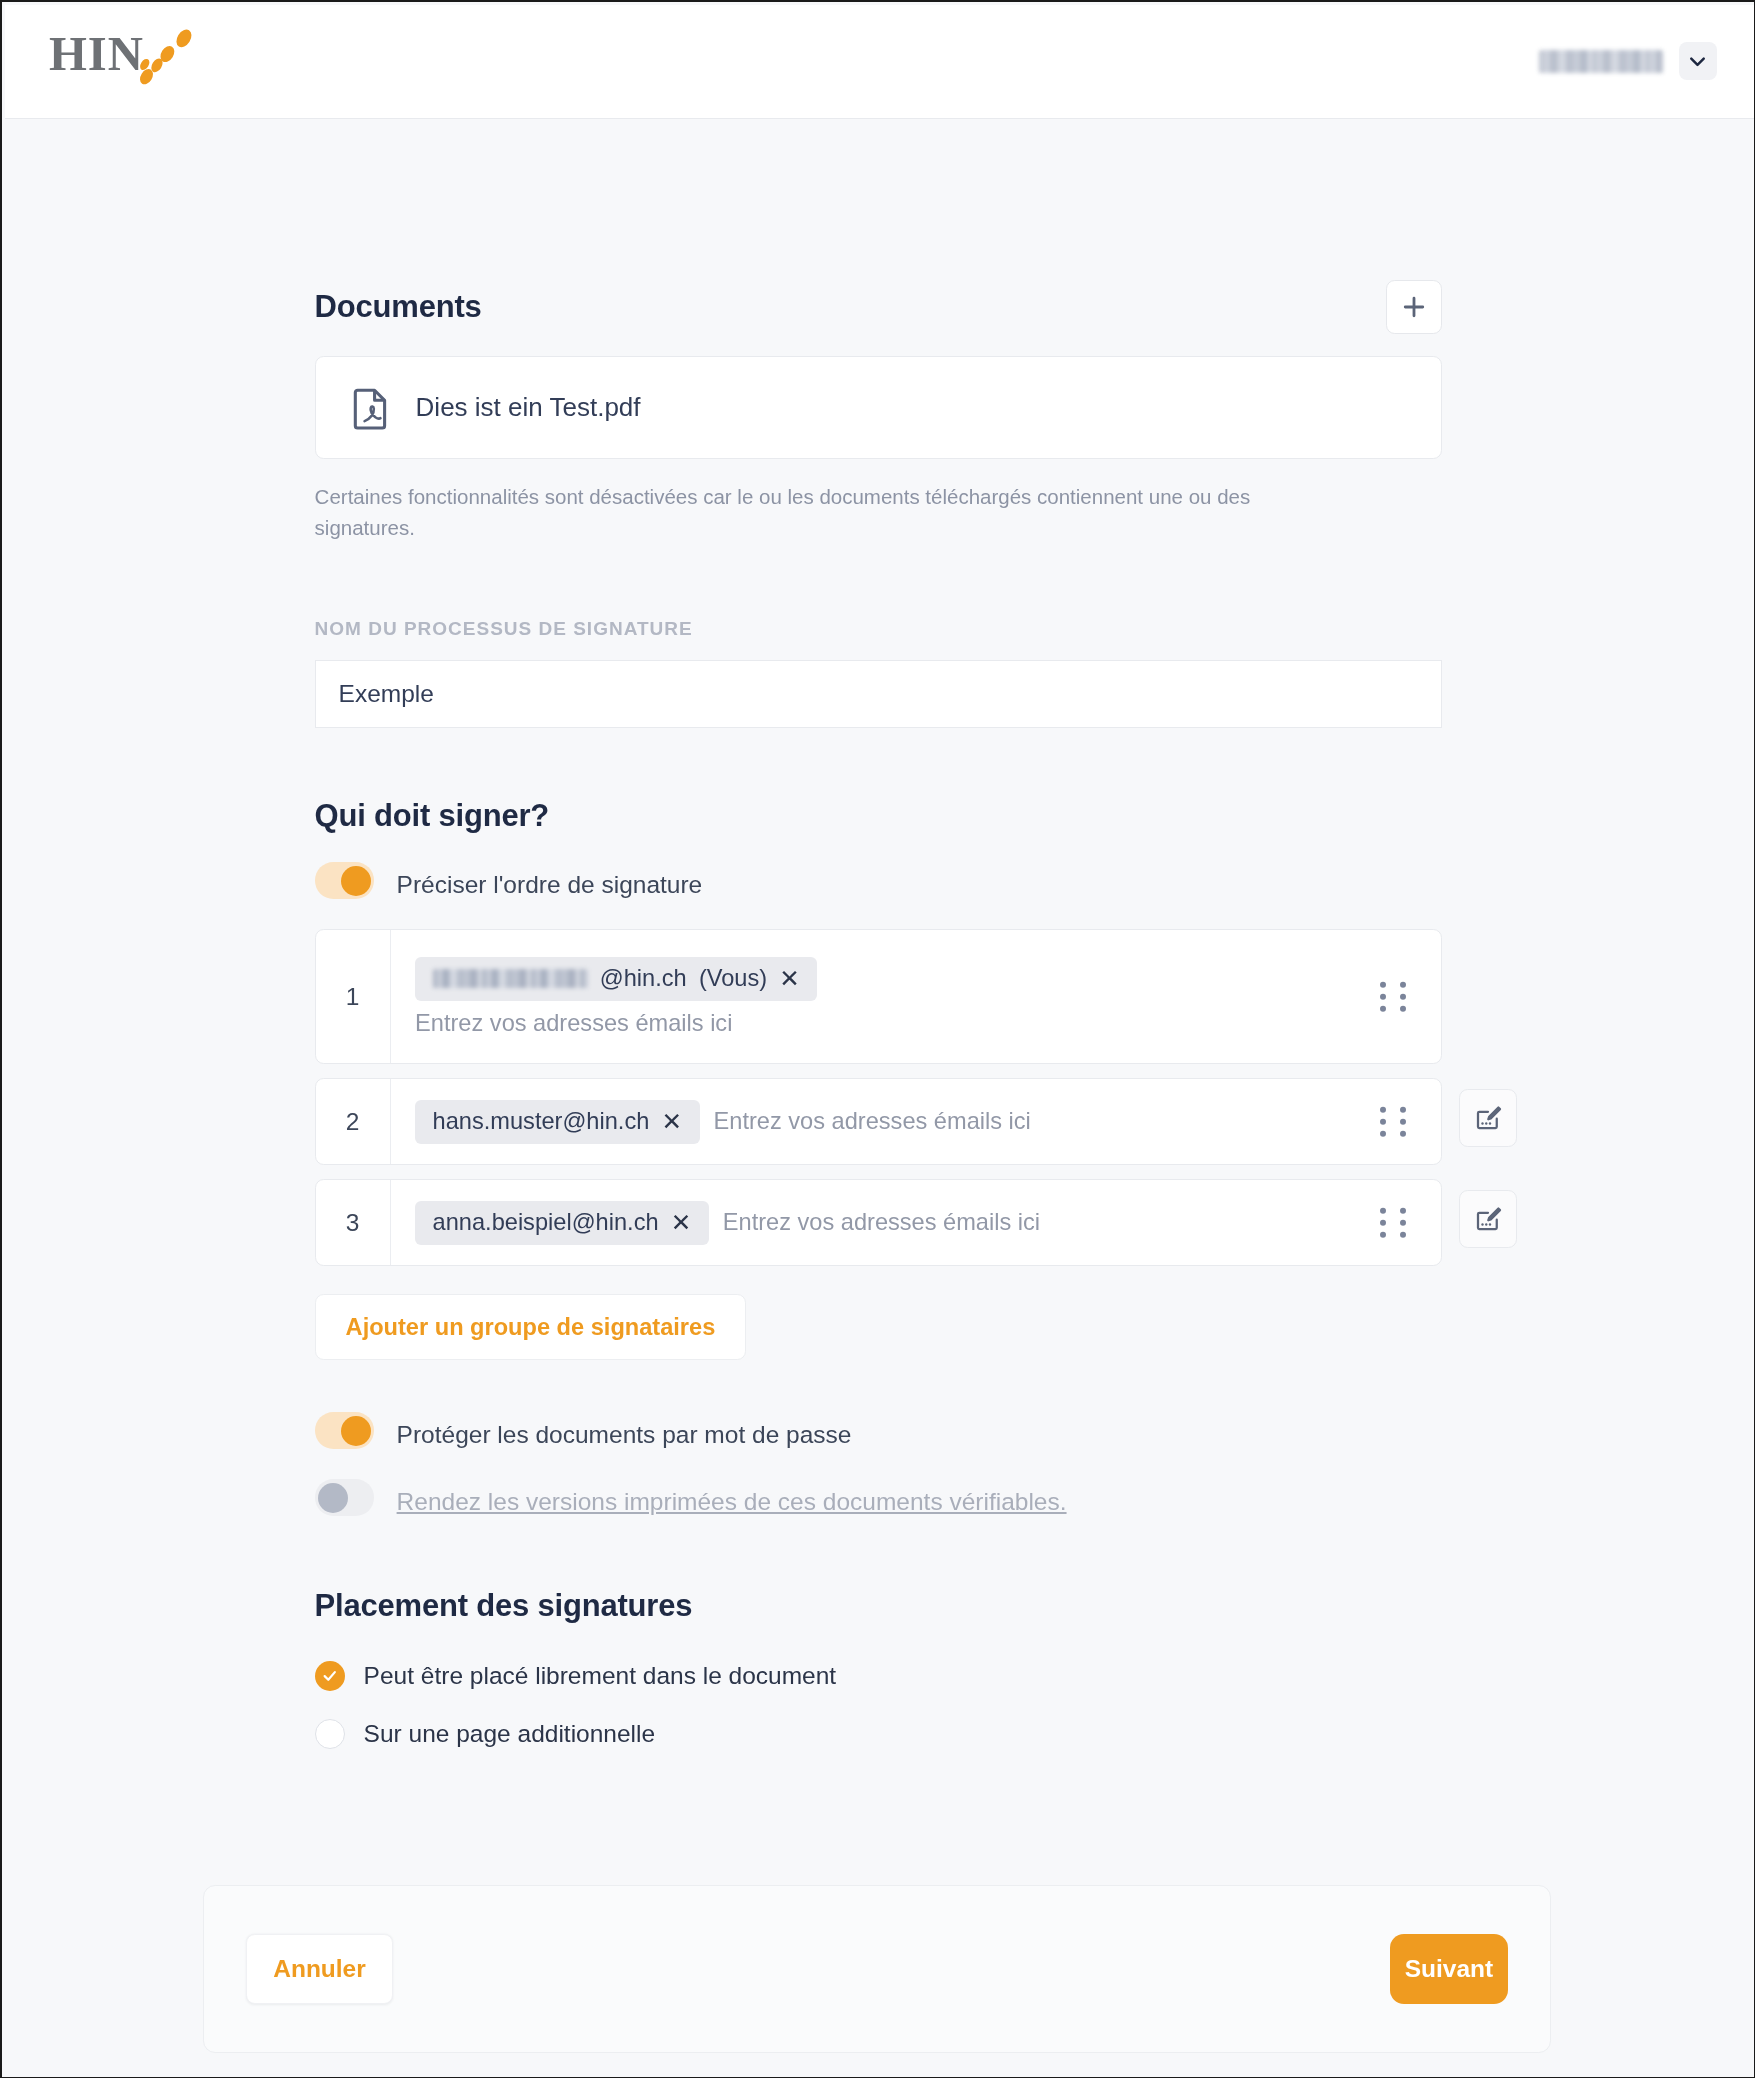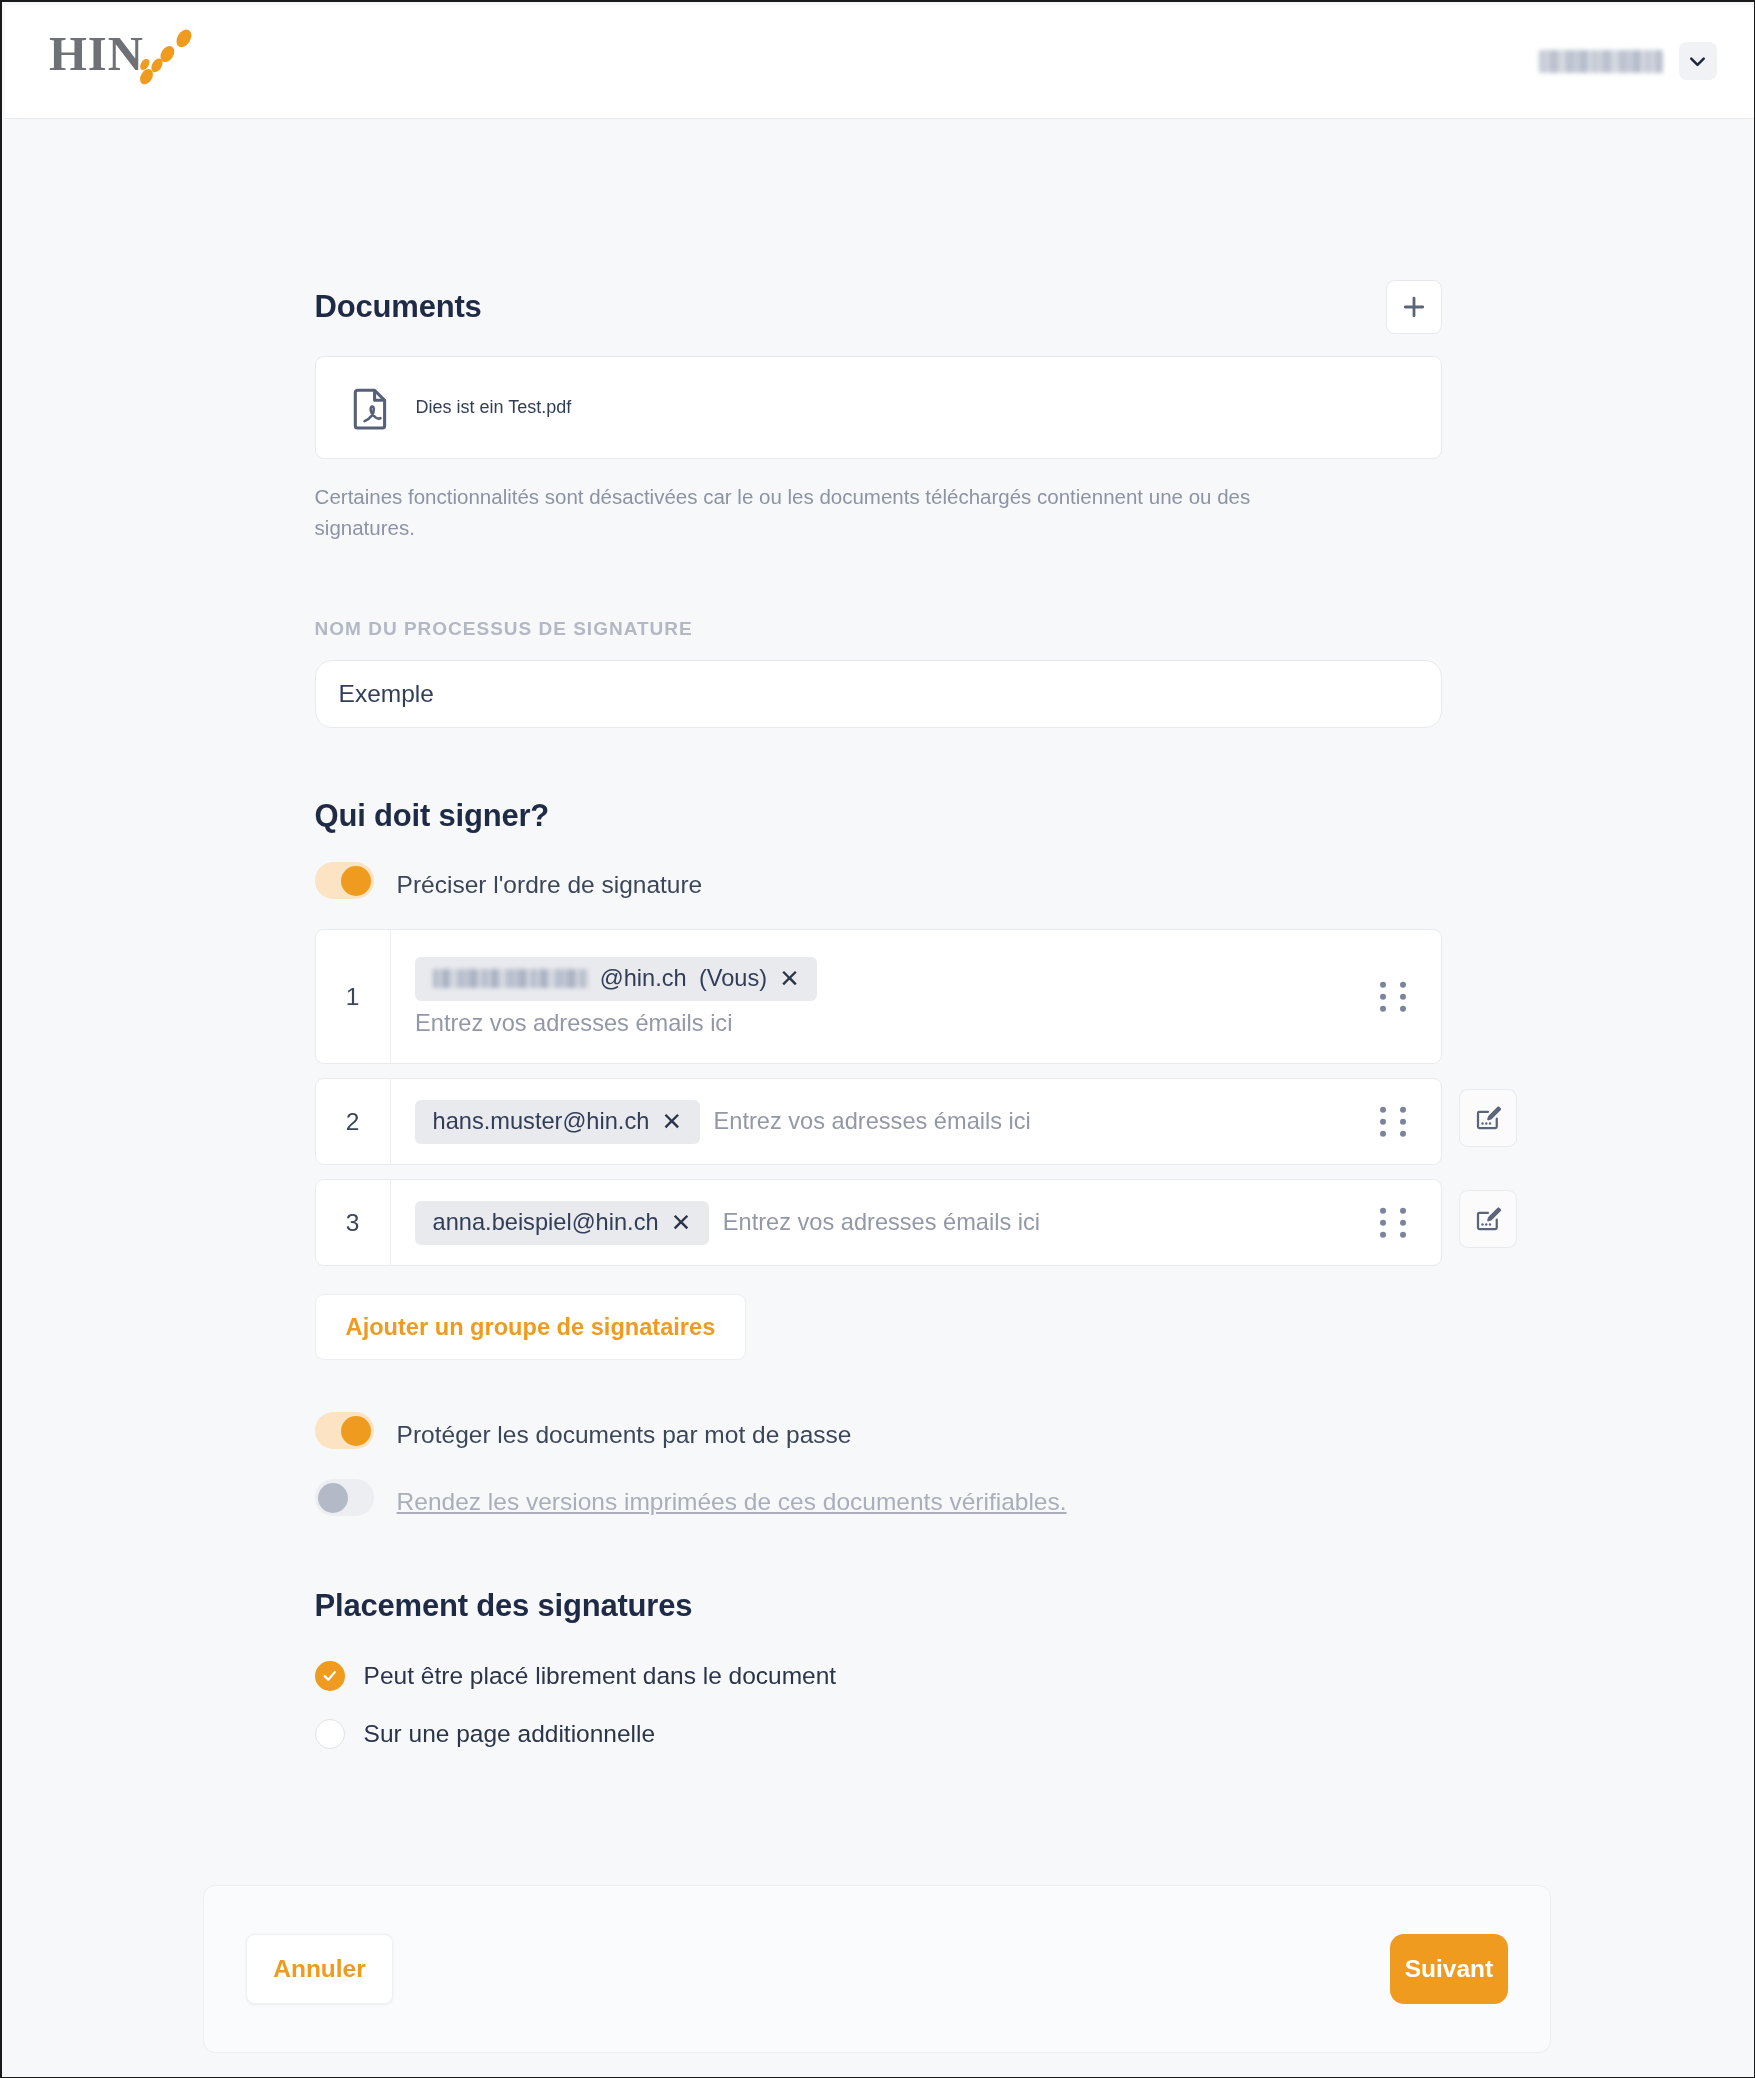--- a/index.html
+++ b/index.html
@@ -99,21 +99,21 @@
     height: 103px;
     background: #ffffff;
     border: 0.9px solid #e8eaee;
     border-radius: 8.7px;
     display: flex;
     align-items: center;
     padding-left: 37px;
     gap: 26px;
   }
   .doc-name {
-    font-size: 18px;
+    font-size: 26px;
     color: #323d57;
   }
 
   .doc-note {
     margin-top: 22px;
     font-size: 20.5px;
     line-height: 1.52;
     color: #8c93a4;
     max-width: 1029px;
   }
@@ -125,21 +125,21 @@
     font-weight: bold;
     letter-spacing: 1px;
     color: #b3b8c4;
   }
   .text-input {
     margin-top: 20px;
     width: 100%;
     height: 68px;
     background: #ffffff;
     border: 0.9px solid #e8eaee;
-    border-radius: 17px;
+    border-radius: 0;
     padding: 16px 23px;
     font-size: 24.5px;
     color: #323d57;
     font-family: "Liberation Sans", sans-serif;
   }
 
   
   .toggle-row {
     display: flex;
     align-items: flex-end;

